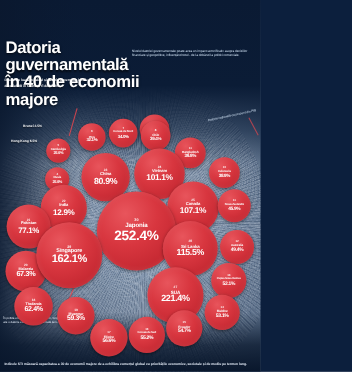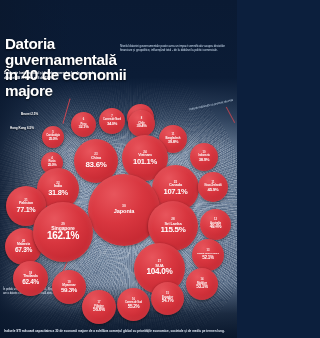--- a/index.html
+++ b/index.html
@@ -204,21 +204,21 @@
 
   <div class="bubble" style="left:190px;top:143px;width:28px;height:28px;">
     <span class="rk">10</span>
     <span class="nm" style="font-size:2.7px">Indonezia</span>
     <span class="vl" style="font-size:4.2px">38.9%</span>
   </div>
 
   <div class="bubble" style="left:74px;top:139px;width:44px;height:44px;">
     <span class="rk" style="font-size:3px">23</span>
     <span class="nm" style="font-size:3.8px">China</span>
-    <span class="vl" style="font-size:8px">83.6%</span>
+    <span class="vl" style="font-size:8px">80.9%</span>
   </div>
 
   <div class="bubble" style="left:122px;top:135px;width:46px;height:46px;">
     <span class="rk" style="font-size:3px">24</span>
     <span class="nm" style="font-size:3.7px">Vietnam</span>
     <span class="vl" style="font-size:7.6px">101.1%</span>
   </div>
 
   <div class="bubble" style="left:152px;top:165px;width:47px;height:47px;">
     <span class="rk" style="font-size:3px">25</span>
@@ -240,32 +240,33 @@
 
   <div class="bubble" style="left:192px;top:239px;width:32px;height:32px;">
     <span class="rk">13</span>
     <span class="nm" style="font-size:2.5px;line-height:1.05">Papua Noua Guinee</span>
     <span class="vl" style="font-size:4.5px">52.1%</span>
   </div>
 
   <div class="bubble" style="left:88px;top:174px;width:72px;height:72px;">
     <span class="rk" style="font-size:3.4px">30</span>
     <span class="nm" style="font-size:5.6px">Japonia</span>
+    <span class="vl" style="font-size:12.4px">252.4%</span>
   </div>
 
   <div class="bubble" style="left:148px;top:201px;width:50px;height:50px;">
     <span class="rk" style="font-size:3px">28</span>
     <span class="nm" style="font-size:4px">Sri Lanka</span>
     <span class="vl" style="font-size:8px">115.5%</span>
   </div>
 
   <div class="bubble" style="left:37px;top:168px;width:42px;height:42px;">
     <span class="rk" style="font-size:3px">22</span>
     <span class="nm" style="font-size:3.7px">India</span>
-    <span class="vl" style="font-size:7.4px">31.8%</span>
+    <span class="vl" style="font-size:7.4px">12.9%</span>
   </div>
 
   <div class="bubble" style="left:6px;top:186px;width:40px;height:40px;">
     <span class="rk" style="font-size:3px">21</span>
     <span class="nm" style="font-size:3.6px">Pakistan</span>
     <span class="vl" style="font-size:7.2px">77.1%</span>
   </div>
 
   <div class="bubble" style="left:5px;top:228px;width:37px;height:37px;">
     <span class="rk" style="font-size:2.9px">20</span>
@@ -288,21 +289,21 @@
   <div class="bubble" style="left:52px;top:270px;width:34px;height:34px;">
     <span class="rk" style="font-size:2.9px">19</span>
     <span class="nm" style="font-size:3.2px">Myanmar</span>
     <span class="vl" style="font-size:6.2px">59.3%</span>
   </div>
 
 
   <div class="bubble" style="left:134px;top:243px;width:51px;height:51px;">
     <span class="rk" style="font-size:3px">27</span>
     <span class="nm" style="font-size:4.2px">SUA</span>
-    <span class="vl" style="font-size:8.2px">104.0%</span>
+    <span class="vl" style="font-size:8.2px">221.4%</span>
   </div>
 
   <div class="bubble" style="left:186px;top:268px;width:32px;height:32px;">
     <span class="rk">14</span>
     <span class="nm" style="font-size:2.9px">Maldive</span>
     <span class="vl" style="font-size:4.6px">53.1%</span>
   </div>
 
   <div class="bubble" style="left:151px;top:282px;width:33px;height:33px;">
     <span class="rk">15</span>

